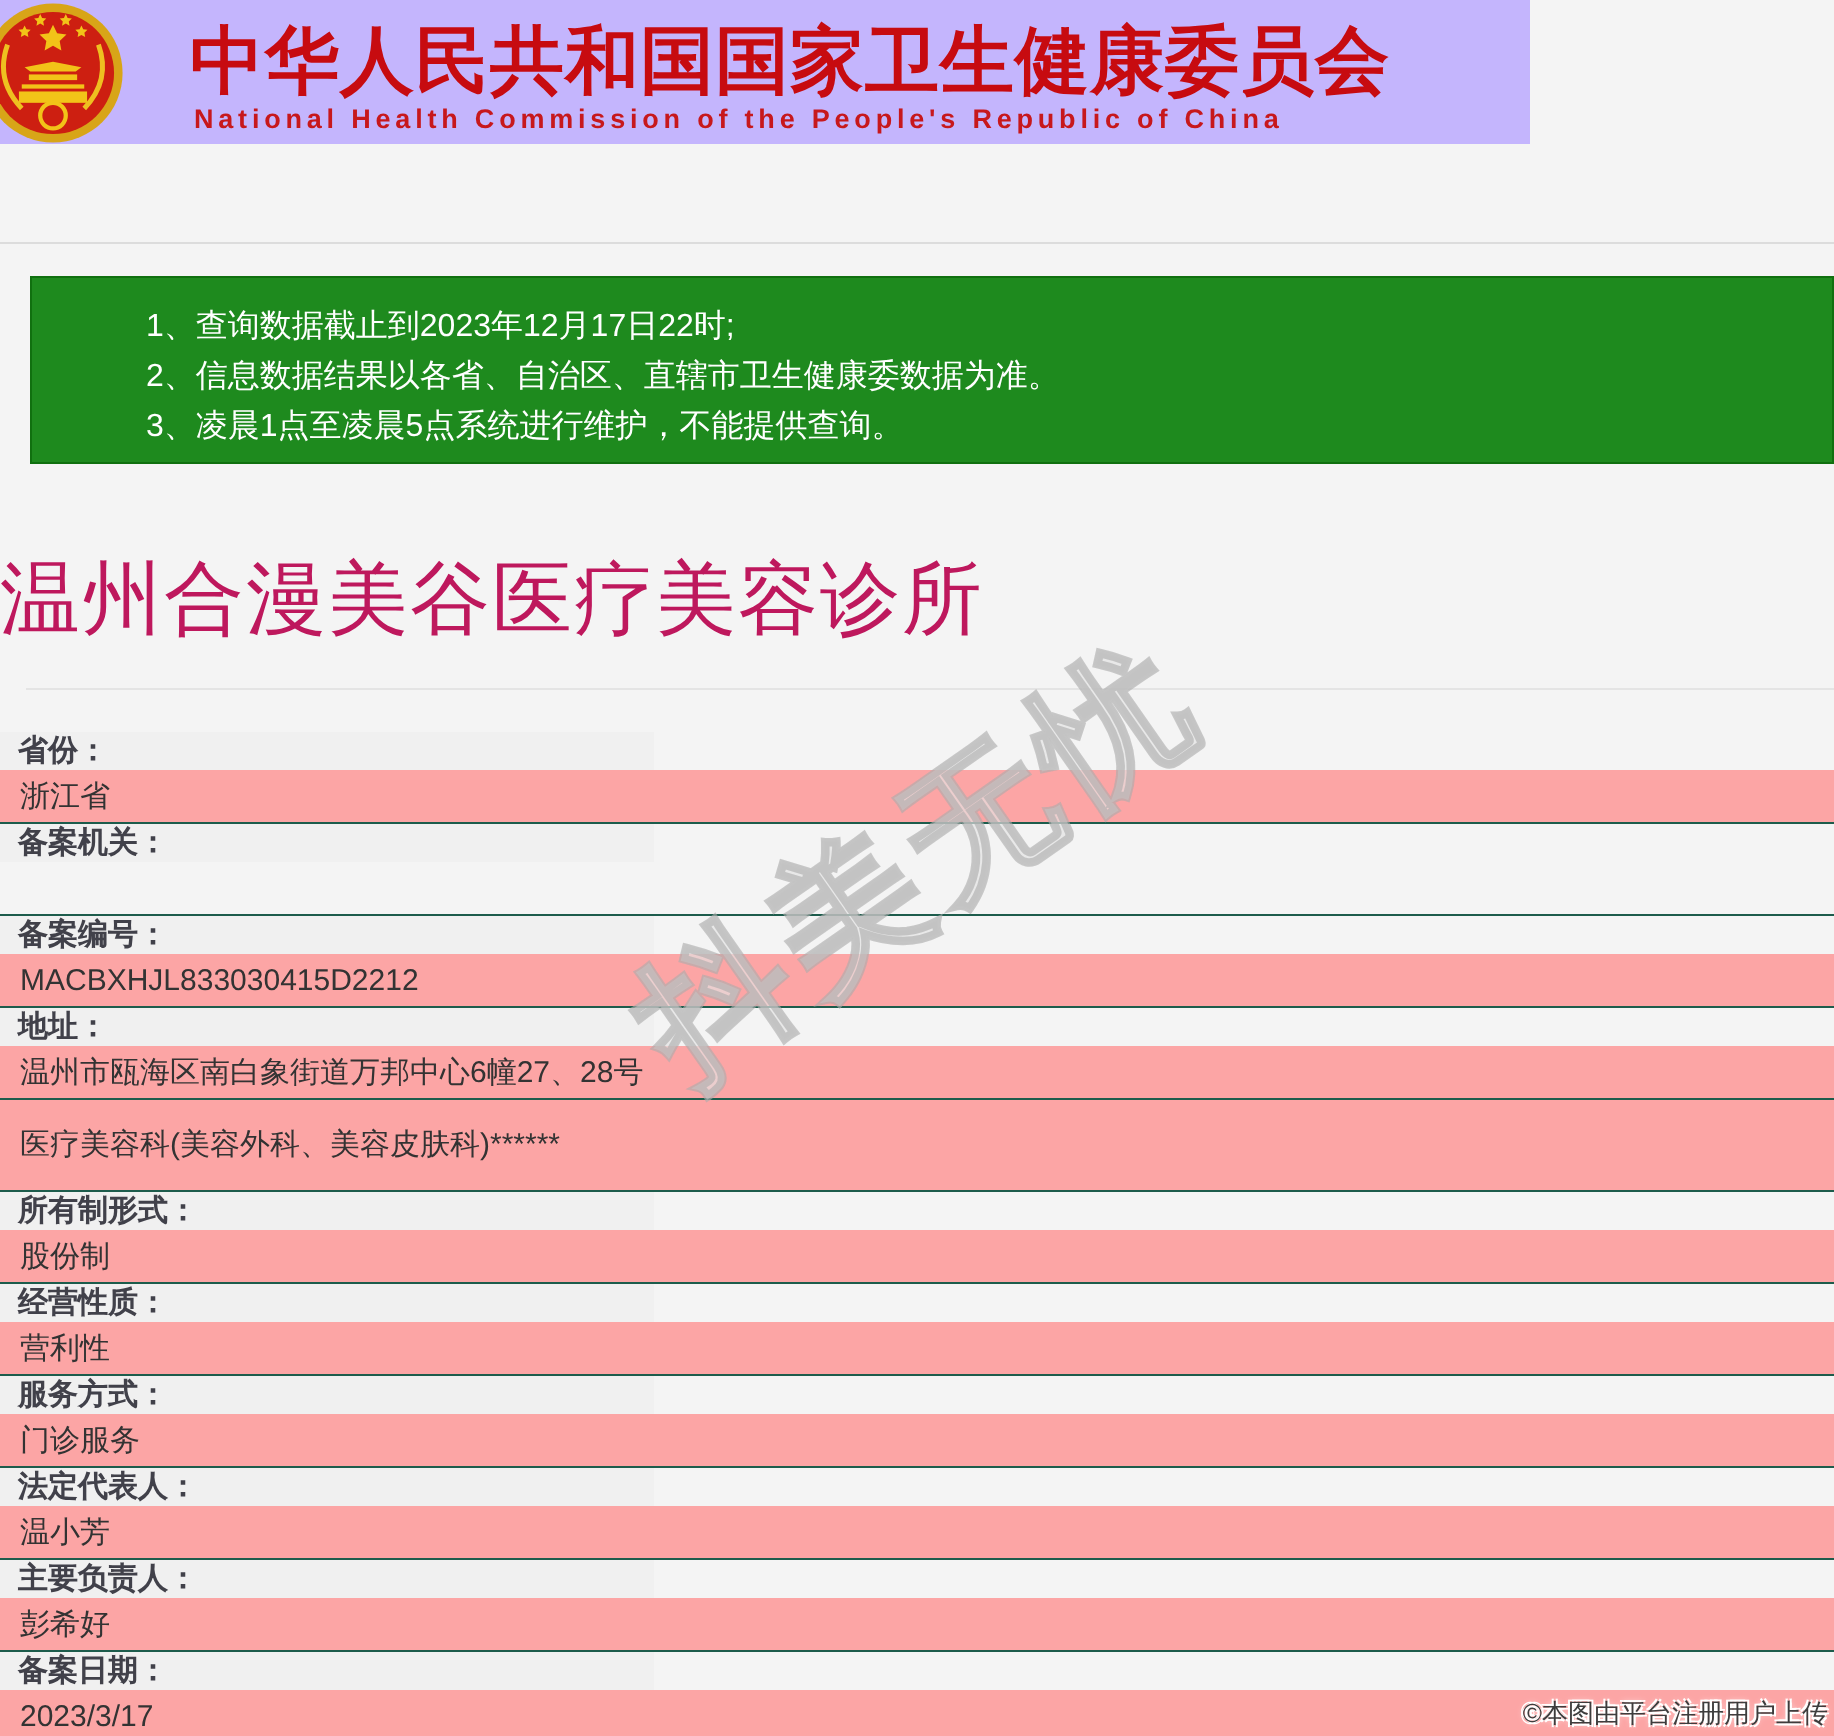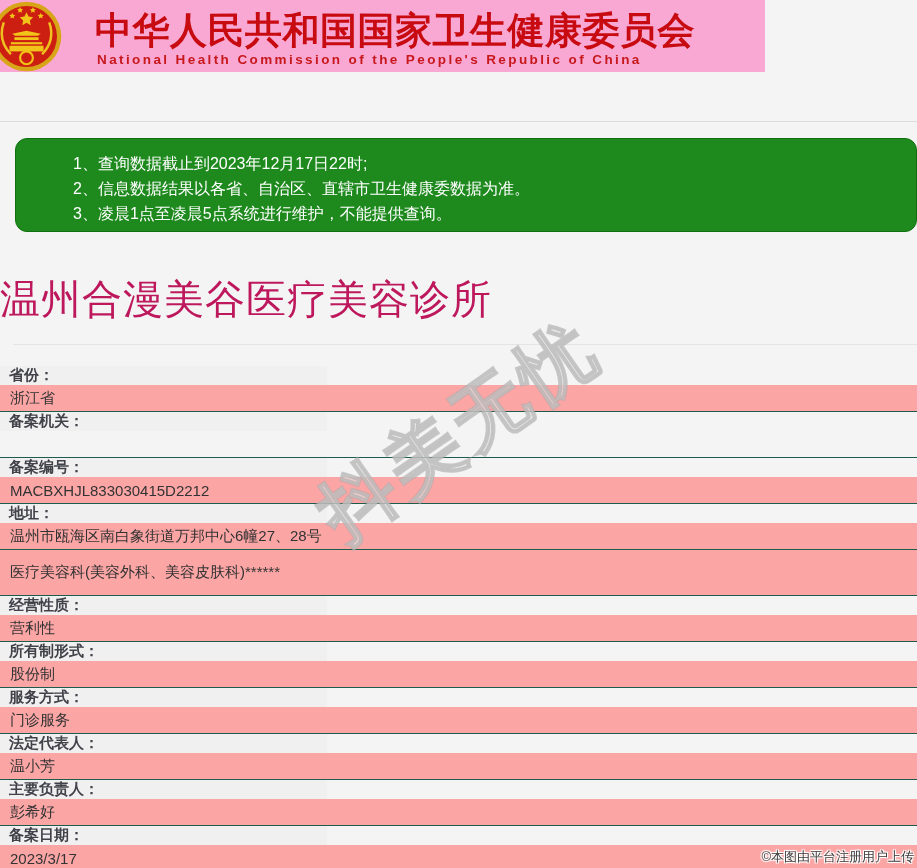--- a/index.html
+++ b/index.html
@@ -7,42 +7,42 @@
   body {
     position:relative;
     background:#f4f4f4;
     overflow:hidden;
     font-family:"Liberation Sans", sans-serif;
   }
 
   
   .site-header {
     position:absolute; left:0; top:0; width:765px; height:72px;
-    background:#f9a8d4; overflow:hidden;padding-left:28px;
+    background:#c4b5fd; overflow:hidden;padding-left:28px;
   }
   .emblem { position:absolute; left:-9px; top:1px; width:71px; height:71px; }
   .header-cn {
     position:absolute; left:95px; top:10px;
     font-size:37px; font-weight:bold; color:#c70b10;
     letter-spacing:0.5px; white-space:nowrap; line-height:42px;
   }
   .header-en {
     position:absolute; left:97px; top:52px;
     font-size:13.5px; font-weight:bold; color:#c7181c;
     letter-spacing:2.4px; white-space:nowrap;
   }
   .page-divider {
     position:absolute; left:0; top:121px; width:917px; height:1px;
     background:#dcdcdc;
   }
 
   
   .notice-box {
     position:absolute; left:15px; top:138px; right:0; height:94px;
-    background:#1e8a1e; border:1px solid #10700f; border-radius:12px;
+    background:#1e8a1e; border:1px solid #10700f; border-radius:0;
     padding:12px 10px 0 57px;
     color:#ffffff; font-size:16px; line-height:25px;
     z-index:2;
   }
   .notice-line { white-space:nowrap; }
 
   
   .result-title {
     position:absolute; left:0; right:13px; top:272px;
     text-align:left;
@@ -150,26 +150,26 @@
     <div class="cell-value">MACBXHJL833030415D2212</div>
   </div>
   <div class="row">
     <div class="cell-label">地址：</div>
     <div class="cell-value">温州市瓯海区南白象街道万邦中心6幢27、28号</div>
   </div>
   <div class="row">
     <div class="cell-value">医疗美容科(美容外科、美容皮肤科)******</div>
   </div>
   <div class="row">
+    <div class="cell-label">所有制形式：</div>
+    <div class="cell-value">股份制</div>
+  </div>
+  <div class="row">
     <div class="cell-label">经营性质：</div>
     <div class="cell-value">营利性</div>
-  </div>
-  <div class="row">
-    <div class="cell-label">所有制形式：</div>
-    <div class="cell-value">股份制</div>
   </div>
   <div class="row">
     <div class="cell-label">服务方式：</div>
     <div class="cell-value">门诊服务</div>
   </div>
   <div class="row">
     <div class="cell-label">法定代表人：</div>
     <div class="cell-value">温小芳</div>
   </div>
   <div class="row">

